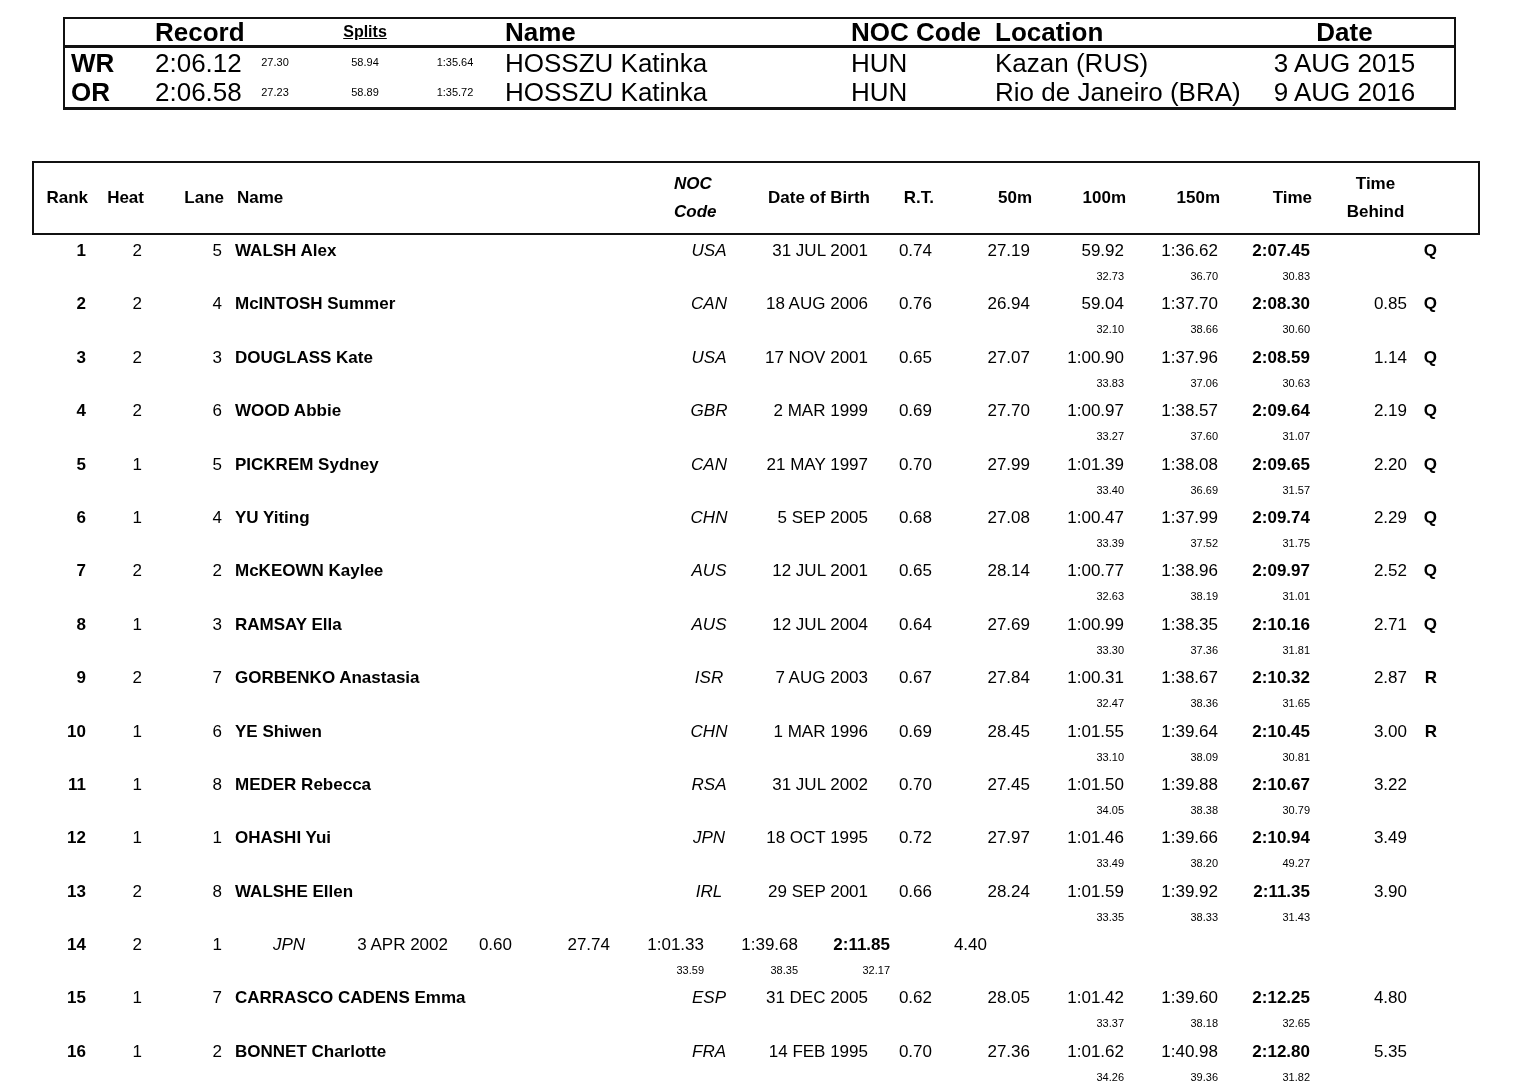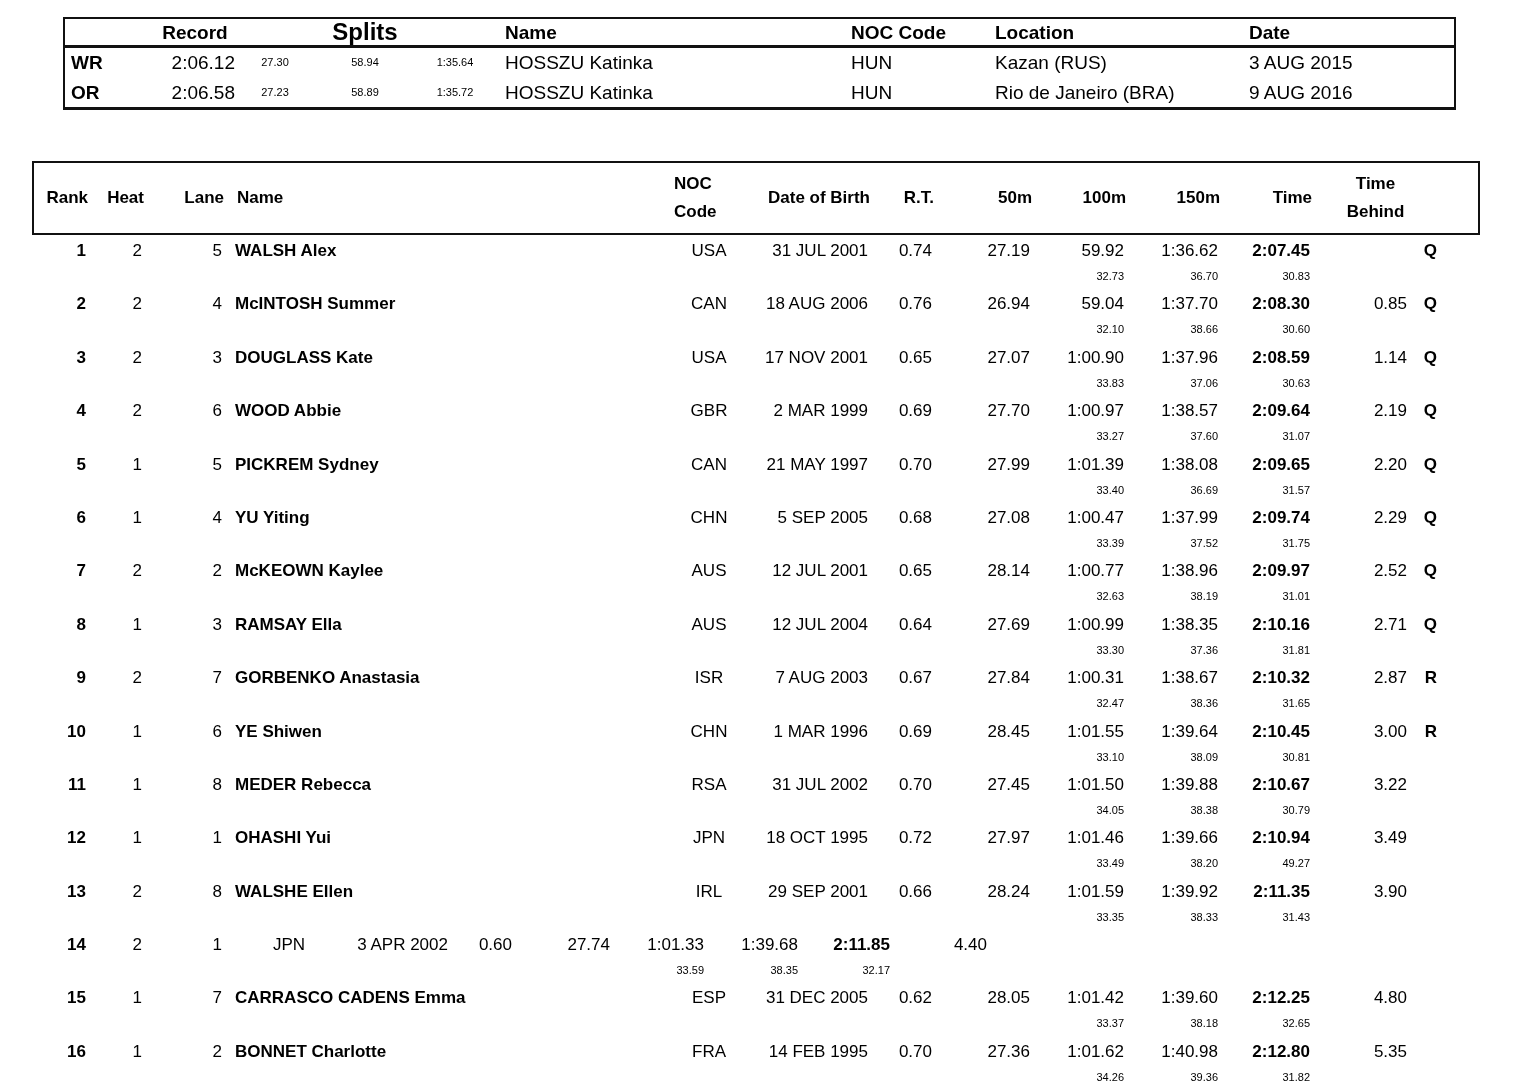--- a/index.html
+++ b/index.html
@@ -13,47 +13,47 @@
 
   
   .records {
     position:absolute; left:63px; top:17px; width:1393px;
     border:2px solid #111; background:#fff;
   }
   .rec-row { display:flex; align-items:center; }
   .rec-head { height:29px; border-bottom:3px solid #111; font-weight:bold; }
   .rec-data { height:29.5px; }
   .records { border-bottom-width:3px; }
-  .rec-row > div { flex:0 0 auto; white-space:nowrap; font-size:19px; line-height:1; }
+  .rec-row > div { flex:0 0 auto; white-space:nowrap; font-size:26px; line-height:1; }
   .rc-label { width:90px;  padding-left:6px; text-align:left; }
   .rc-time  { width:80px;  text-align:right; }
   .rc-s1    { width:80px;  text-align:center; }
   .rc-s2    { width:100px; text-align:center; }
   .rc-s3    { width:80px;  text-align:center; }
   .rc-name  { width:356px; padding-left:10px; text-align:left; }
   .rc-noc   { width:144px; text-align:left; }
   .rc-loc   { width:254px; text-align:left; }
-  .rc-date  { width:199px; padding-right:8px; text-align:left; }
+  .rc-date  { width:199px; padding-right:8px; text-align:center; }
   .rec-data .rc-s1, .rec-data .rc-s2, .rec-data .rc-s3 { font-size:11px; }
-  .rec-head .rc-s2 { font-size:24px; }
+  .rec-head .rc-s2 { font-size:16px;text-decoration:underline; }
 
   
   .results { position:absolute; left:32px; top:161px; width:1448px; }
   .res-head {
     display:flex; align-items:center; height:74px;
     border:2px solid #111; font-weight:bold; font-size:17px;
   }
   .res-head > div { flex:0 0 auto; white-space:nowrap; }
   .two-line { line-height:28px; }
 
   .col-rank { width:54px;  text-align:right; }
   .col-heat { width:56px;  text-align:right; }
   .col-lane { width:80px;  text-align:right; }
   .col-name { width:420px; text-align:left; padding-left:13px; }
-  .col-noc  { width:100px; }
+  .col-noc  { width:100px;font-style:italic; }
   .res-head .col-noc { text-align:left; padding-left:30px; }
   .col-dob  { width:126px; text-align:right; }
   .col-rt   { width:64px;  text-align:right; }
   .col-m50  { width:98px;  text-align:right; }
   .col-m100 { width:94px;  text-align:right; }
   .col-m150 { width:94px;  text-align:right; }
   .col-time { width:92px;  text-align:right; }
   .col-behind { width:170px; padding-right:43px; }
   .res-head .col-behind { text-align:center; }
 

